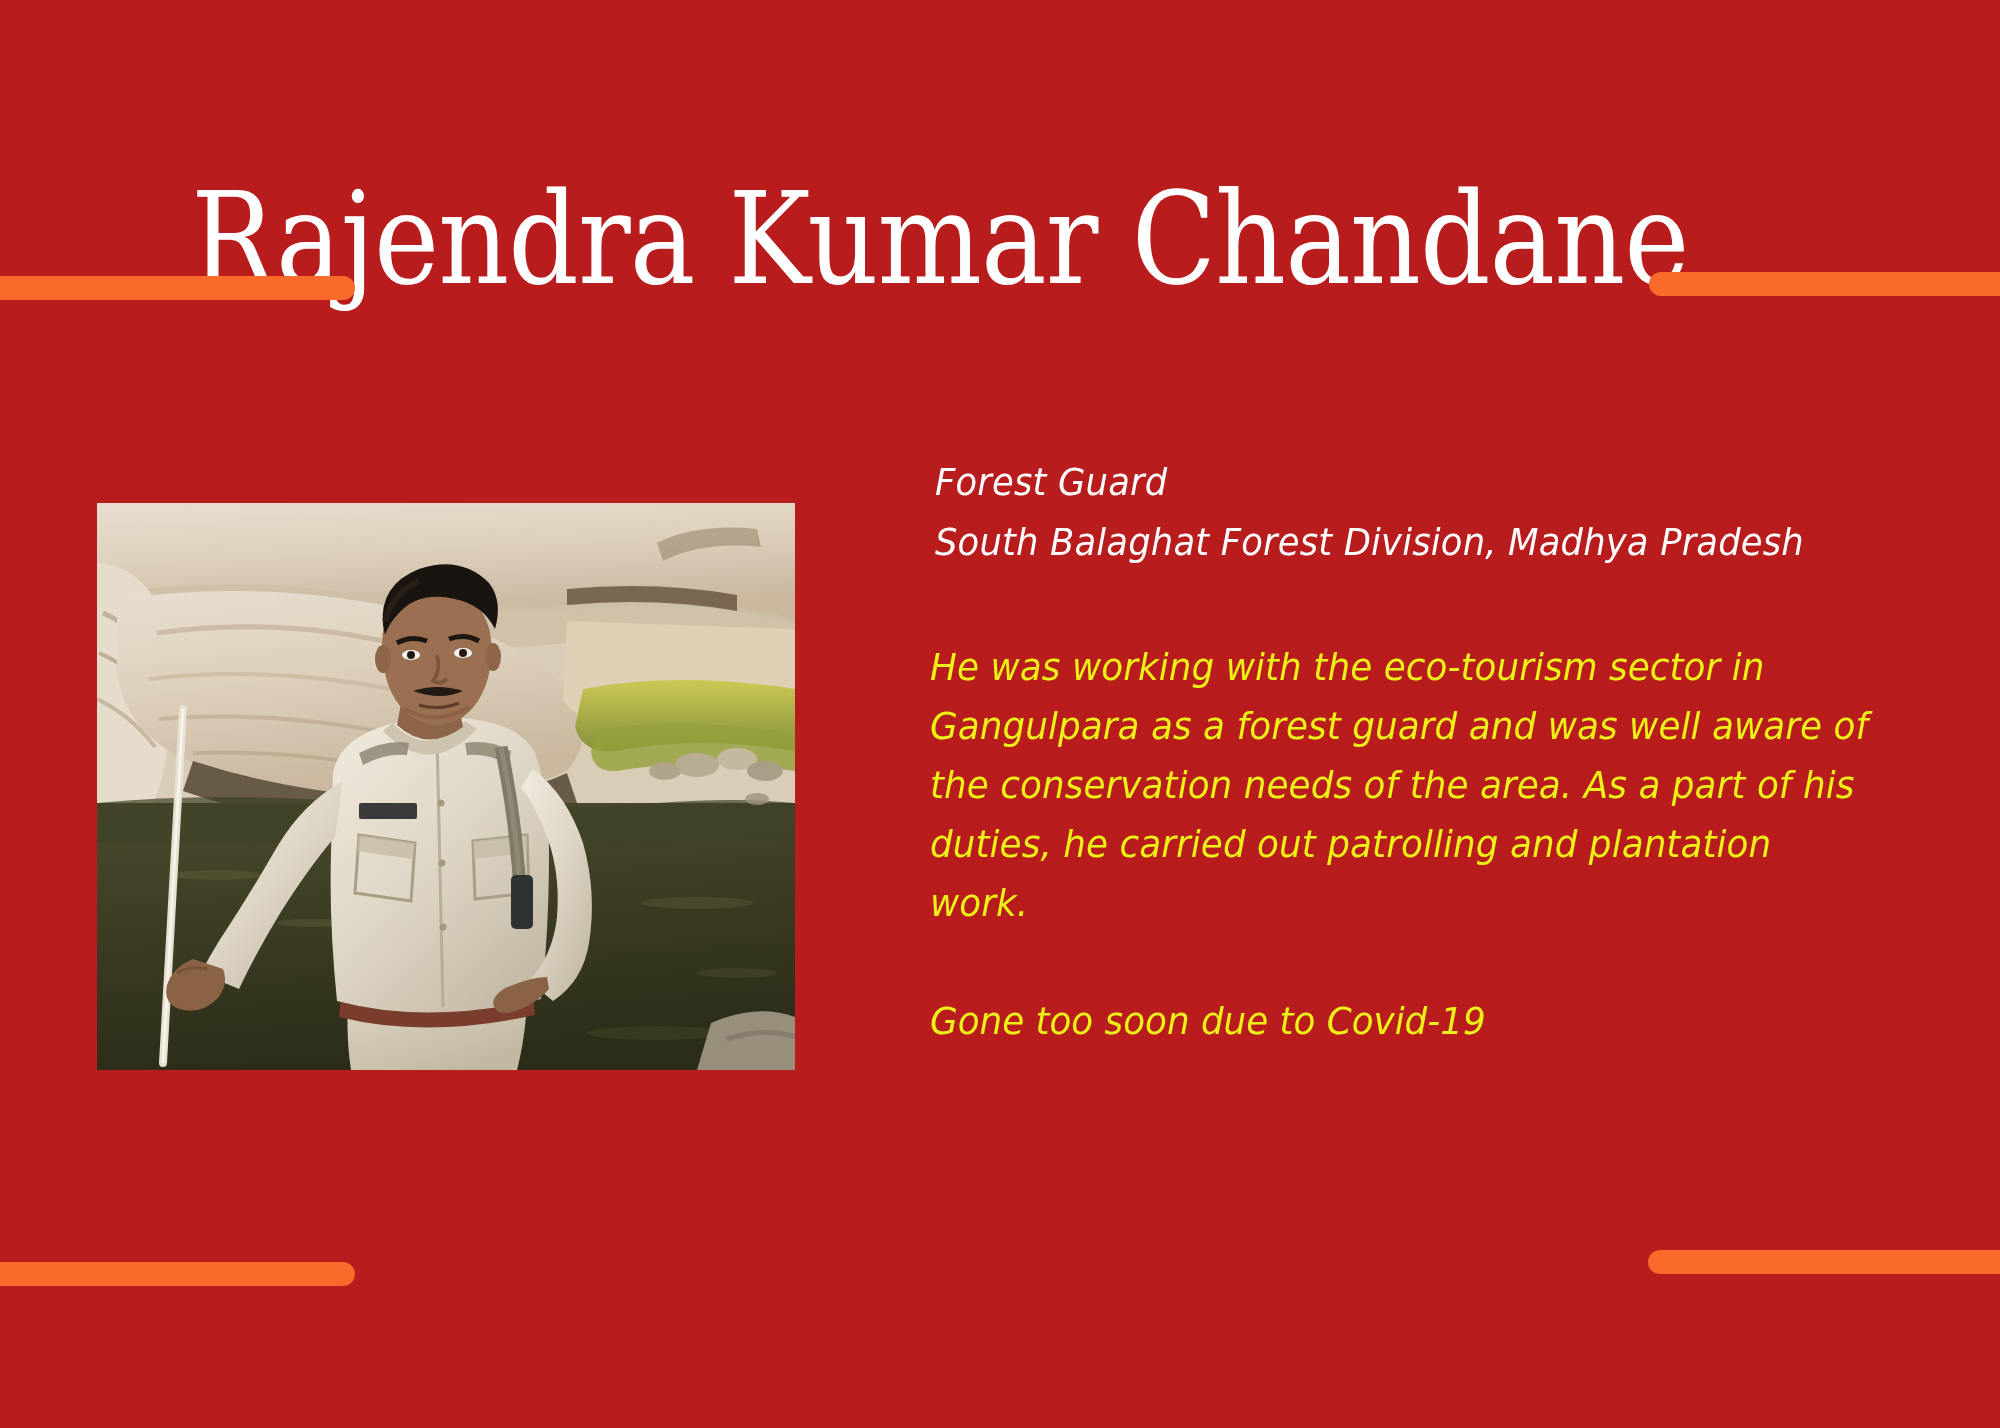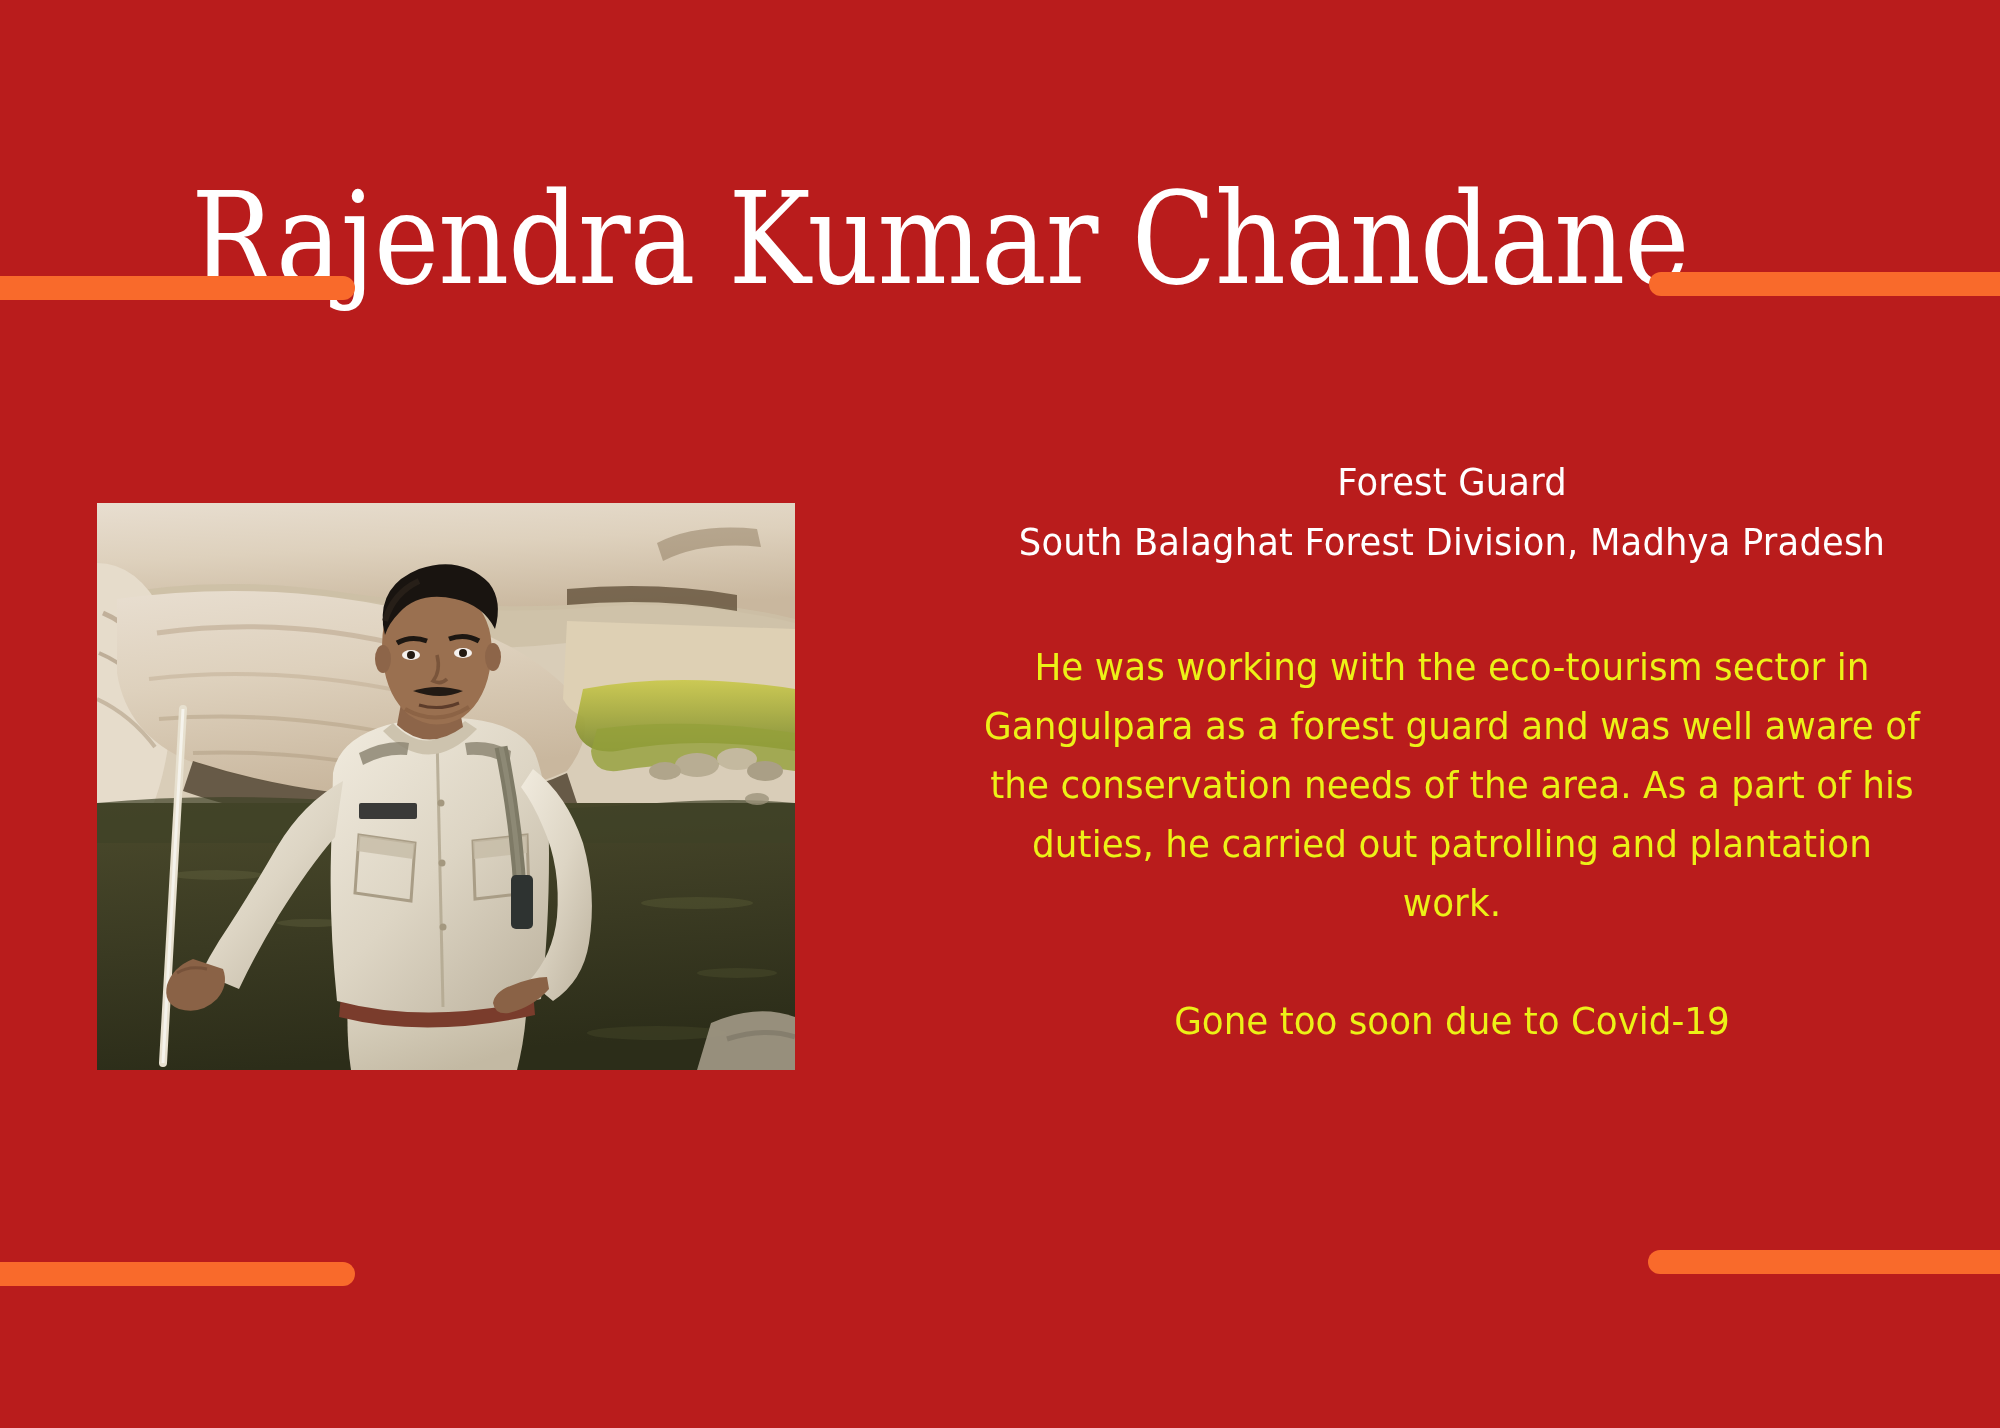--- a/index.html
+++ b/index.html
@@ -55,24 +55,24 @@
     width: 698px;
     height: 567px;
     overflow: hidden;
     background: #6b6256;
   }
   #photo-frame svg { display: block; width: 100%; height: 100%; }
 
   
   #text-col {
     position: absolute;
-    left: 952px;
+    left: 900px;
     top: 452px;
     width: 1000px;
-    text-align: center;
+    font-style: italic;
   }
   .role-line {
     color: #ffffff;
     font-family: "DejaVu Sans", sans-serif;
     font-size: 38px;
     line-height: 60px;
     letter-spacing: 0.2px;
     transform: scaleX(0.93);
     transform-origin: 50% 50%;
     white-space: nowrap;

